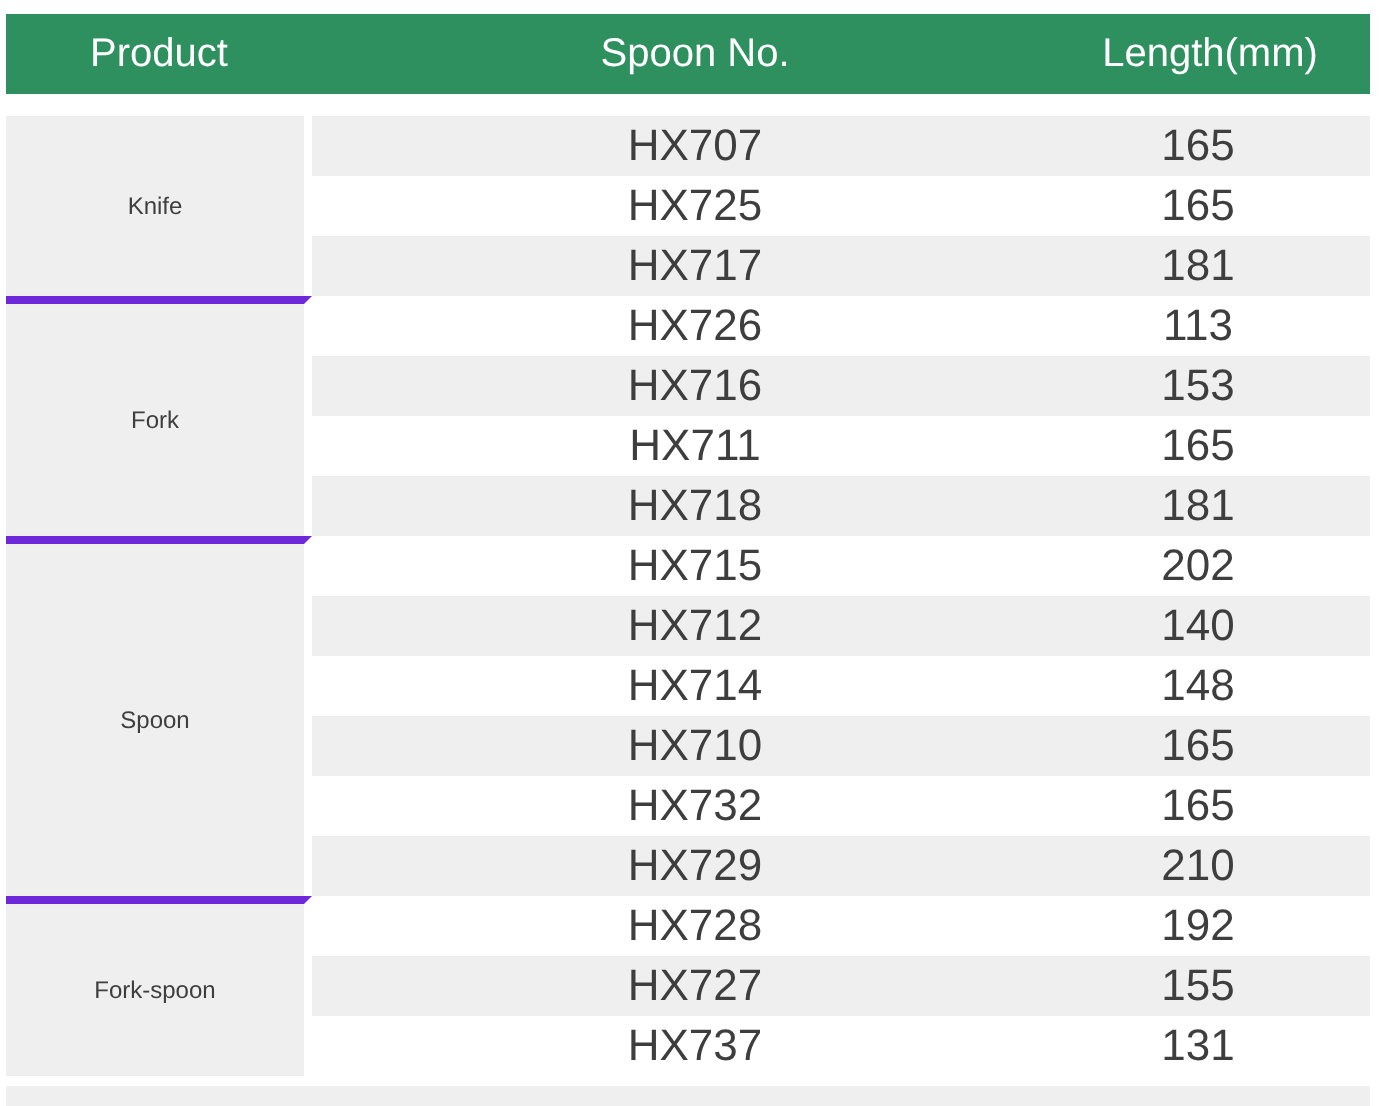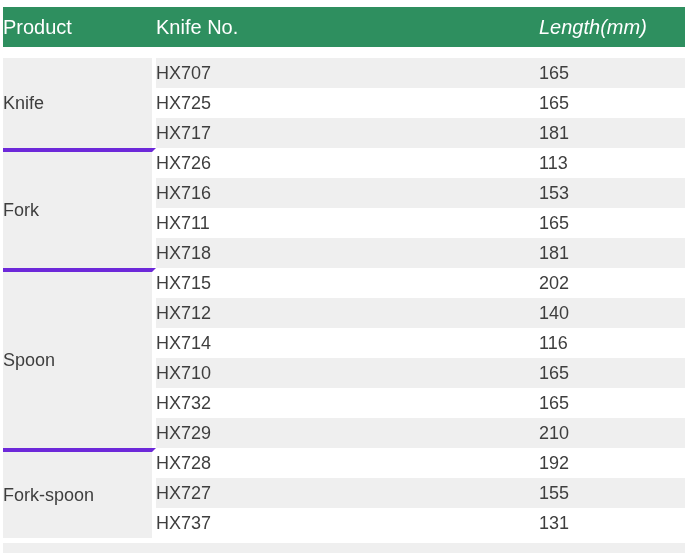--- a/index.html
+++ b/index.html
@@ -15,40 +15,40 @@
     width:682px;
     border-collapse:separate;border-spacing:0;
     table-layout:fixed;
   }
   col.c-product{width:153px;}
   col.c-item{width:383px;}
   col.c-length{width:146px;}
   th,td{
     box-sizing:border-box;
     margin:0;padding:0;
-    text-align:left;vertical-align:middle;
+    text-align:center;vertical-align:middle;
     font-weight:normal;
   }
   th{
     height:51px;                 
     background:var(--header-bg,#2e8f5f);
     border-bottom:11px solid #ffffff;
     color:var(--header-text,#ffffff);
     font-size:20px;
   }
-  th.len{padding-right:14px;font-style:italic;}
+  th.len{padding-right:14px;}
   tbody tr{height:30px;}
   tbody td{
-    font-size:18px;
+    font-size:22px;
     color:var(--body-text,#3e3e3e);
   }
   td.product{
     background:var(--row-gray,#efefef);
     border-right:4px solid #ffffff;
-    font-size:18px;
+    font-size:12px;
   }
   td.product.gap{border-top:4px solid #6d28d9;}
   tr.g td.cell{background:var(--row-gray,#efefef);}
   tr.w td.cell{background:#ffffff;margin-top:44px;}
   td.len{padding-right:26px;}
   .footer-bar{
     position:absolute;left:3px;top:543px;
     width:682px;height:10px;
     background:var(--row-gray,#efefef);
   }
@@ -59,21 +59,21 @@
 <div class="page" style="--header-bg: #2e8f5f; --header-text: #ffffff; --row-gray: #efefef; --body-text: #3e3e3e;">
   <table class="spec">
     <colgroup>
       <col class="c-product">
         <col class="c-item">
         <col class="c-length">
     </colgroup>
     <thead>
       <tr>
         <th>Product</th>
-        <th>Knife No.</th>
+        <th>Spoon No.</th>
         <th class="len">Length(mm)</th>
       </tr>
     </thead>
     <tbody>
 
       <tr class="g">
         <td class="product" rowspan="3">Knife</td>
         <td class="cell item">HX707</td>
         <td class="cell len">165</td>
       </tr>
@@ -108,21 +108,21 @@
         <td class="product gap" rowspan="6">Spoon</td>
         <td class="cell item">HX715</td>
         <td class="cell len">202</td>
       </tr>
       <tr class="g">
         <td class="cell item">HX712</td>
         <td class="cell len">140</td>
       </tr>
       <tr class="w">
         <td class="cell item">HX714</td>
-        <td class="cell len">116</td>
+        <td class="cell len">148</td>
       </tr>
       <tr class="g">
         <td class="cell item">HX710</td>
         <td class="cell len">165</td>
       </tr>
       <tr class="w">
         <td class="cell item">HX732</td>
         <td class="cell len">165</td>
       </tr>
       <tr class="g">

